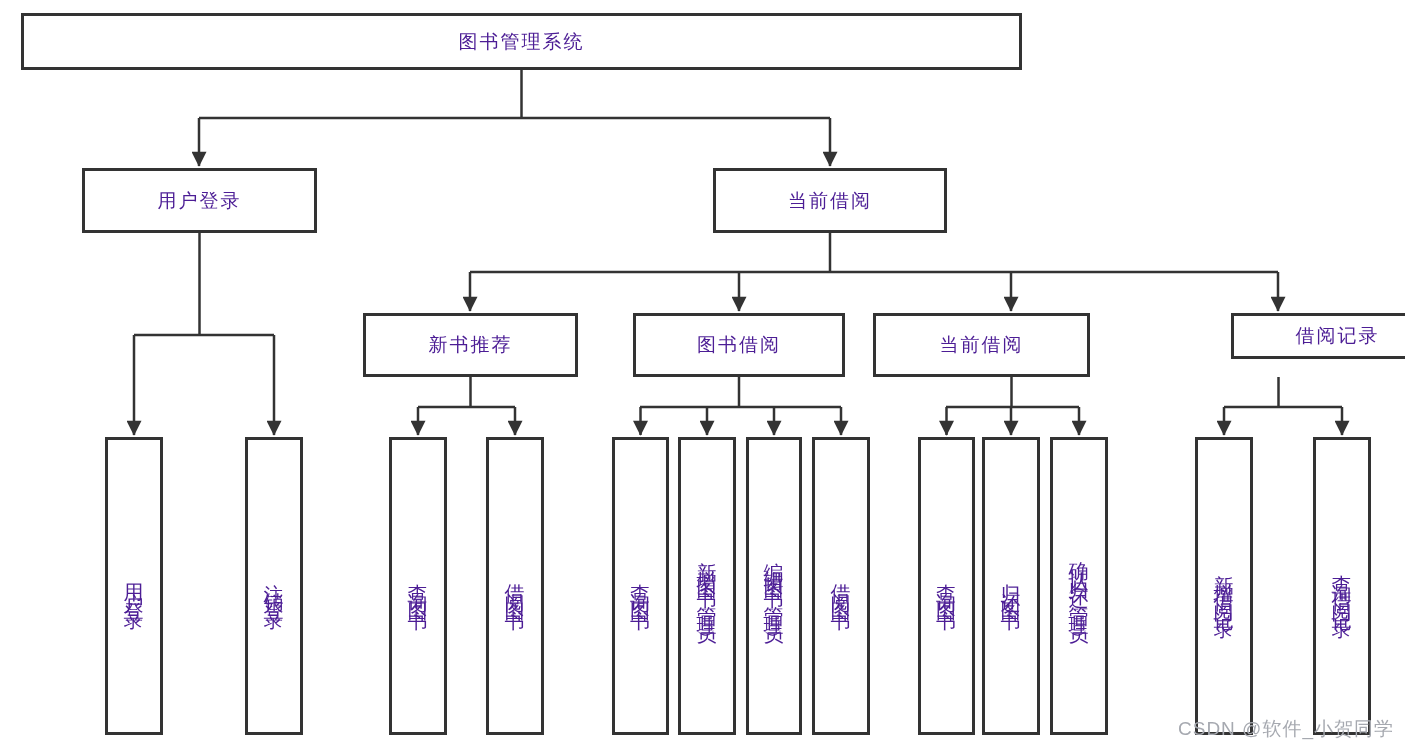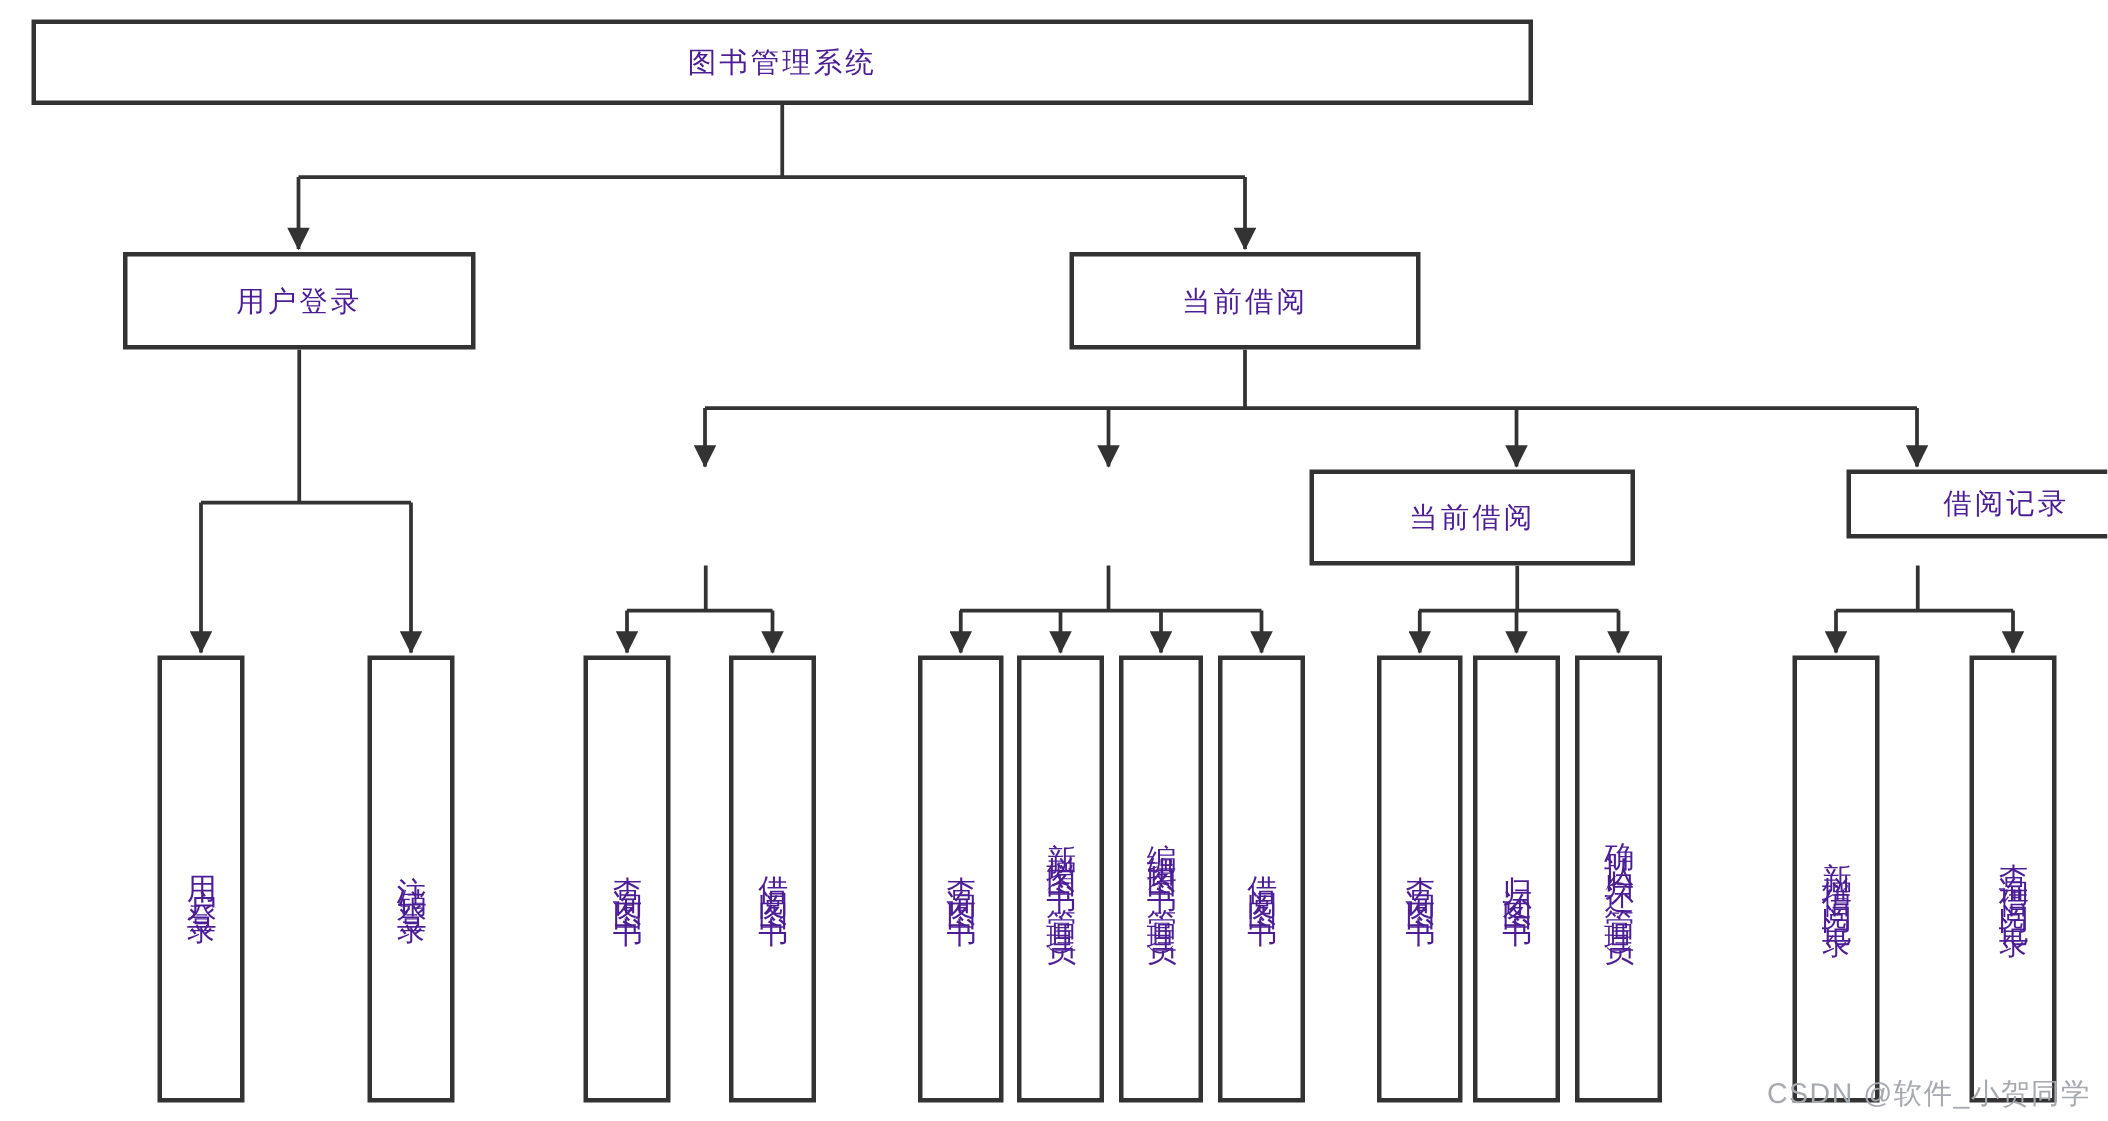--- a/index.html
+++ b/index.html
@@ -142,20 +142,26 @@
     <span class="h-label">图书管理系统</span>
   </div>
 
   <div class="node n-user-login">
     <span class="h-label">用户登录</span>
   </div>
   <div class="node n-book-mgmt">
     <span class="h-label">当前借阅</span>
   </div>
 
+  <div class="node n-new-book">
+    <span class="h-label">新书推荐</span>
+  </div>
+  <div class="node n-book-borrow">
+    <span class="h-label">图书借阅</span>
+  </div>
   <div class="node n-current-borrow">
     <span class="h-label">当前借阅</span>
   </div>
   <div class="node n-borrow-records">
     <span class="h-label">借阅记录</span>
   </div>
 
   <div class="node leaf lf-1">
     <span class="v-label">用户登录</span>
   </div>

